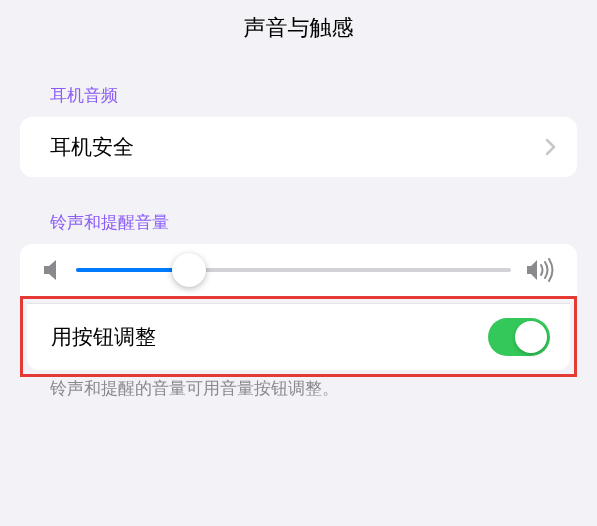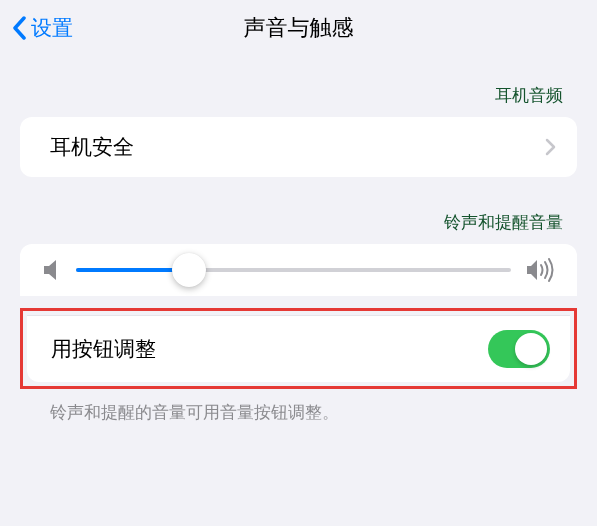--- a/index.html
+++ b/index.html
@@ -36,23 +36,22 @@
     .nav-title {
       position: absolute;
       left: 50%;
       transform: translateX(-50%);
       font-size: 22px;
       font-weight: 400;
       color: #000;
     }
     .section-header {
       padding: 28px 34px 10px 50px;
-      color: #14532d;
+      color: #8b5cf6;
       font-size: 17px;
-      text-align: right;
     }
     .section-header.second {
       padding-top: 34px;
     }
     .cell {
       background: #fff;
       margin: 0 20px;
       border-radius: 12px;
       display: flex;
       align-items: center;
@@ -103,21 +102,21 @@
       left: 26%;
       top: 50%;
       transform: translate(-50%, -50%);
       width: 34px;
       height: 34px;
       background: #fff;
       border-radius: 50%;
       box-shadow: 0 2px 6px rgba(0,0,0,0.25), 0 0 1px rgba(0,0,0,0.1);
     }
     .toggle-cell-wrapper {
-      margin: 12px 20px;
+      margin: 0 20px;
       border: 3px solid #e53935;
       padding: 4px;
     }
     .toggle-cell {
       background: #fff;
       border-radius: 0 0 12px 12px;
       display: flex;
       align-items: center;
       padding: 14px 20px 14px 24px;
       font-size: 21px;
@@ -147,26 +146,20 @@
     .footer-text {
       padding: 0 50px;
       color: #8a8a8e;
       font-size: 17px;
     }
   </style>
 </head>
 <body>
 
 <div class="nav-bar">
-  <div class="back-button">
-    <svg class="back-chevron" viewBox="0 0 15 24" fill="none">
-      <path d="M12 2 L3 12 L12 22" stroke="#007aff" stroke-width="3.5" stroke-linecap="round" stroke-linejoin="round"></path>
-    </svg>
-    <span>设置</span>
-  </div>
   <div class="nav-title">声音与触感</div>
 </div>
 
 <div class="section-header">耳机音频</div>
 
 <div class="cell">
   <span class="cell-label">耳机安全</span>
   <svg class="chevron-right" viewBox="0 0 12 18" fill="none">
     <path d="M2 2 L9 9 L2 16" stroke="#c7c7cc" stroke-width="2.5" stroke-linecap="round" stroke-linejoin="round"></path>
   </svg>

